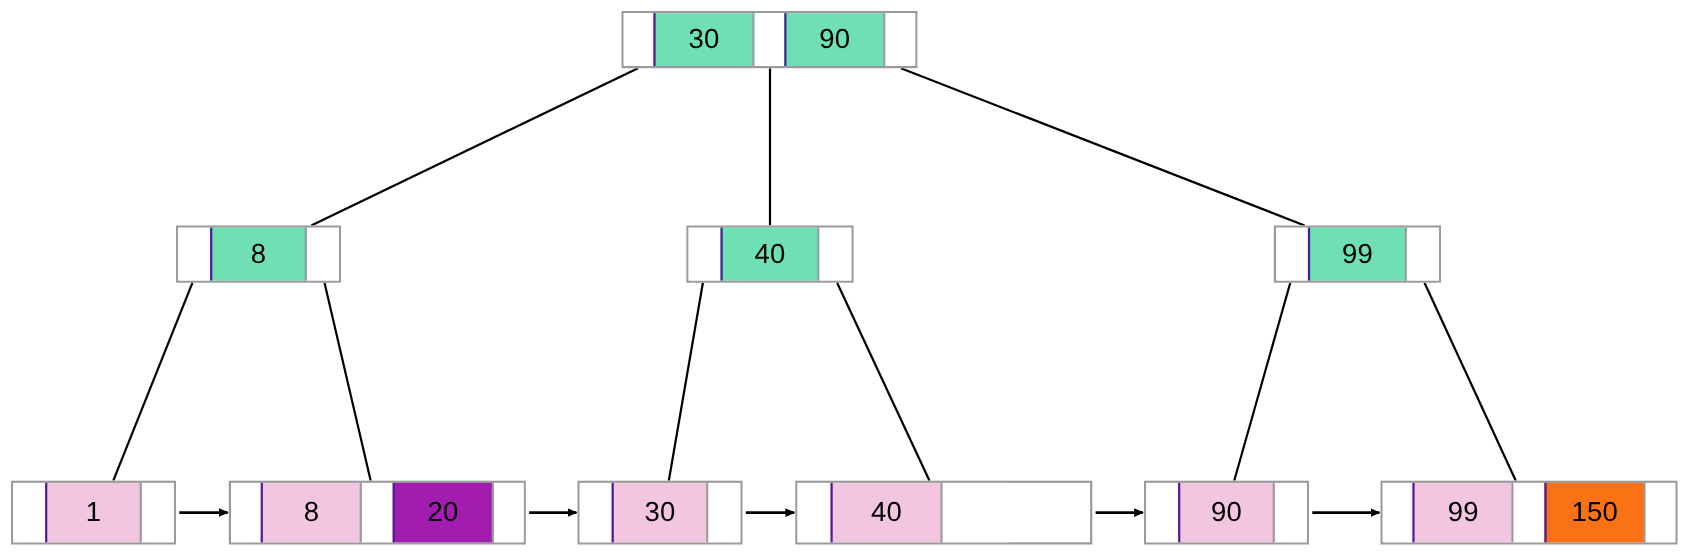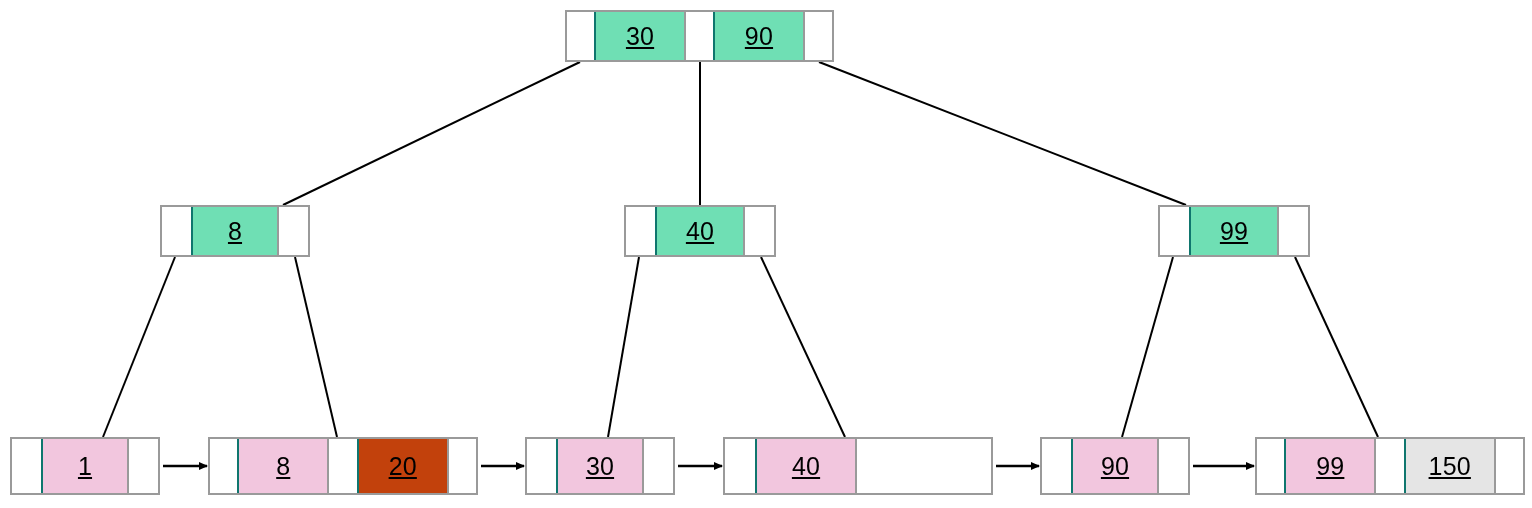--- a/index.html
+++ b/index.html
@@ -42,23 +42,22 @@
     justify-content: center;
     font-size: 25px;
     color: #000000;
     line-height: 1;
     letter-spacing: 0.2px;
   }
   .ptr {
     background: #ffffff;
   }
   .key {
-    border-left: 2px solid #0f766e;
+    border-left: 2px solid #4c1d95;
     border-right: 2px solid #9a9a9a;
-    text-decoration: underline;
   }
   .key.internal {
     background: #6fdfb4;
   }
   .key.leaf {
     background: #f2c6de;
   }
 </style>
 </head>
 <body>
@@ -114,21 +113,21 @@
       </div>
       <div class="node" style="left: 10px; top: 437px; width: 150px; height: 58px;">
         <div class="cell ptr" style="width: 30px;"></div>
         <div class="cell key leaf" style="width: 90px; background: rgb(242, 198, 222);">1</div>
         <div class="cell ptr" style="width: 30px;"></div>
       </div>
       <div class="node" style="left: 208px; top: 437px; width: 270px; height: 58px;">
         <div class="cell ptr" style="width: 30px;"></div>
         <div class="cell key leaf" style="width: 102px; background: rgb(242, 198, 222);">8</div>
         <div class="cell ptr" style="width: 30px;"></div>
-        <div class="cell key leaf" style="width: 102px; background: #c2410c;">20</div>
+        <div class="cell key leaf" style="width: 102px; background: #a21caf;">20</div>
         <div class="cell ptr" style="width: 30px;"></div>
       </div>
       <div class="node" style="left: 525px; top: 437px; width: 150px; height: 58px;">
         <div class="cell ptr" style="width: 30px;"></div>
         <div class="cell key leaf" style="width: 90px; background: rgb(242, 198, 222);">30</div>
         <div class="cell ptr" style="width: 30px;"></div>
       </div>
       <div class="node" style="left: 723px; top: 437px; width: 270px; height: 58px;">
         <div class="cell ptr" style="width: 30px;"></div>
         <div class="cell key leaf" style="width: 102px; background: rgb(242, 198, 222);">40</div>
@@ -137,17 +136,17 @@
       </div>
       <div class="node" style="left: 1040px; top: 437px; width: 150px; height: 58px;">
         <div class="cell ptr" style="width: 30px;"></div>
         <div class="cell key leaf" style="width: 90px; background: rgb(242, 198, 222);">90</div>
         <div class="cell ptr" style="width: 30px;"></div>
       </div>
       <div class="node" style="left: 1255px; top: 437px; width: 270px; height: 58px;">
         <div class="cell ptr" style="width: 30px;"></div>
         <div class="cell key leaf" style="width: 102px; background: rgb(242, 198, 222);">99</div>
         <div class="cell ptr" style="width: 30px;"></div>
-        <div class="cell key leaf" style="width: 102px; background: #e5e5e5; text-align: center;">150</div>
+        <div class="cell key leaf" style="width: 102px; background: #f97316; text-align: center;">150</div>
         <div class="cell ptr" style="width: 30px;"></div>
       </div>
     </div>
 </div>
 
 </body></html>

